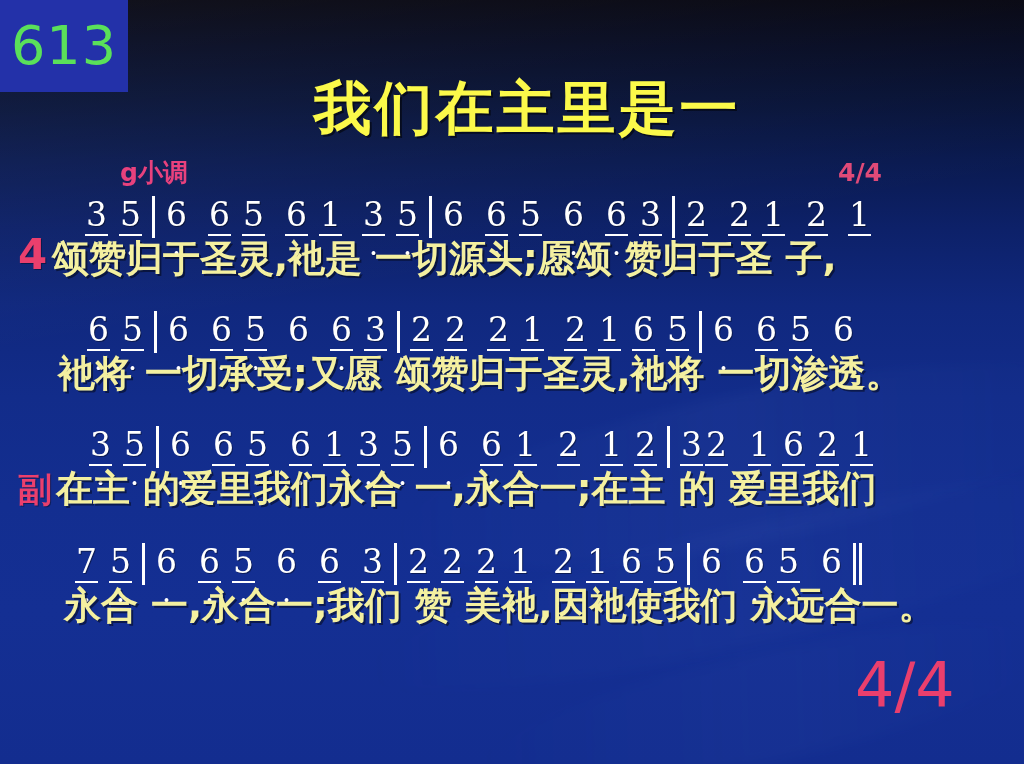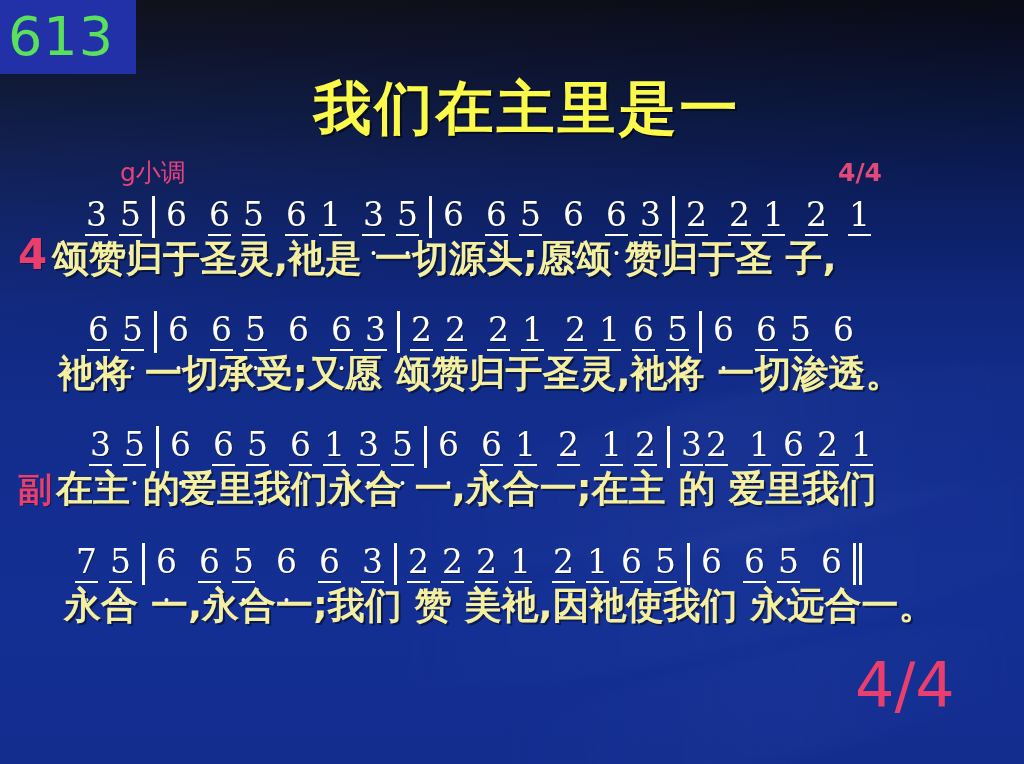--- a/index.html
+++ b/index.html
@@ -32,23 +32,23 @@
        transform:rotate(-11deg);border-radius:50%;filter:blur(6px);}
   .sw2{right:-180px;top:520px;width:860px;height:120px;
        background:linear-gradient(100deg,rgba(255,255,255,0) 0%,rgba(120,150,230,0.08) 50%,rgba(255,255,255,0) 95%);
        transform:rotate(-13deg);border-radius:50%;filter:blur(7px);}
   .sw3{right:-60px;top:650px;width:620px;height:110px;
        background:linear-gradient(100deg,rgba(255,255,255,0) 0%,rgba(120,150,230,0.07) 50%,rgba(255,255,255,0) 95%);
        transform:rotate(-12deg);border-radius:50%;filter:blur(7px);}
 
   
   #hymn-badge{
-    position:absolute;left:0;top:0;width:128px;height:74px;
+    position:absolute;left:0;top:0;width:128px;height:92px;
     background:#2331a9;
-    display:flex;align-items:center;justify-content:flex-start;padding-left:8px;
+    display:flex;align-items:center;justify-content:center;
   }
   #hymn-number{
     color:#5ae05a;
     font-size:54px;line-height:54px;font-weight:400;
     letter-spacing:1px;
     font-family:"DejaVu Sans","Liberation Sans",sans-serif;
   }
 
   
   #title{
@@ -56,21 +56,21 @@
     color:#fbf94a;
     font-size:58px;line-height:60px;font-weight:bold;
     letter-spacing:3px;
     text-shadow:2px 2px 0 rgba(0,0,0,.55);
     padding-left:30px;
   }
 
   
   #key-sig{
     position:absolute;left:120px;top:160px;
-    color:#e8417d;font-size:25px;line-height:25px;font-weight:normal;
+    color:#e8417d;font-size:25px;line-height:25px;font-weight:bold;
   }
   #meter-top{
     position:absolute;left:838px;top:160px;
     color:#e04a78;font-size:25px;line-height:25px;font-weight:bold;
   }
   #meter-bottom{
     position:absolute;left:855px;top:655px;
     color:#ea3f6d;font-size:62px;line-height:62px;font-weight:400;
   }
 

